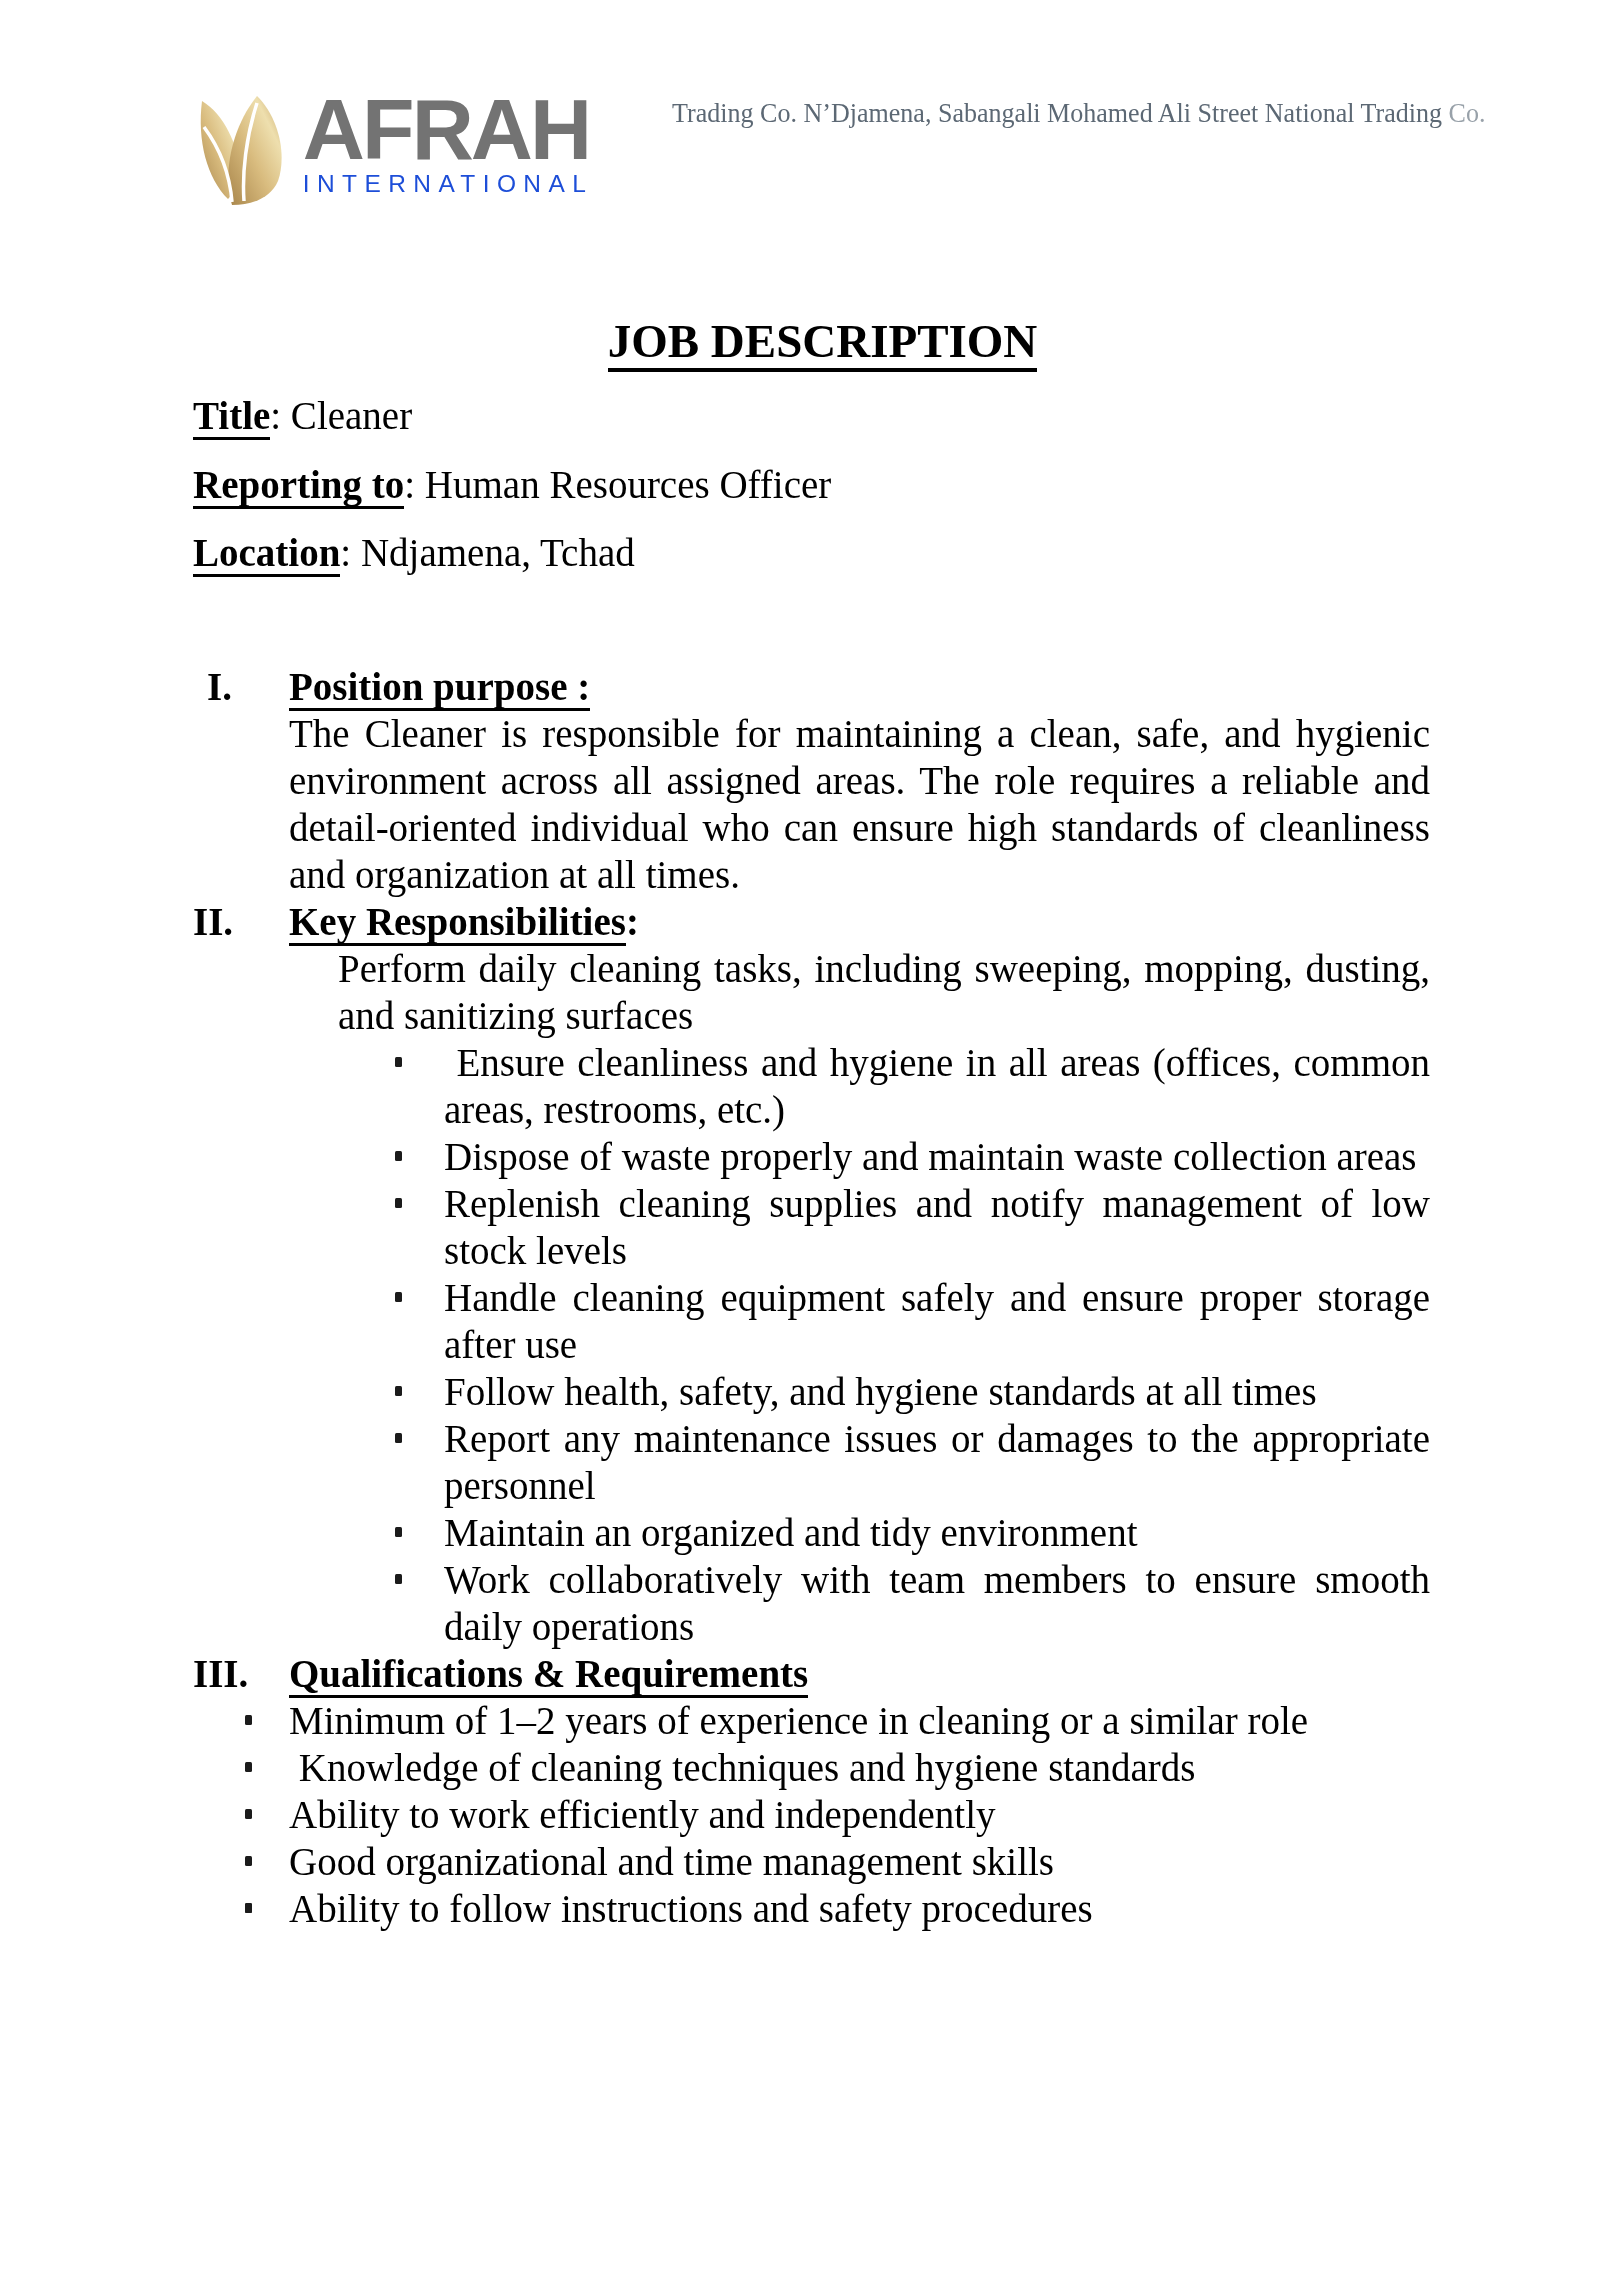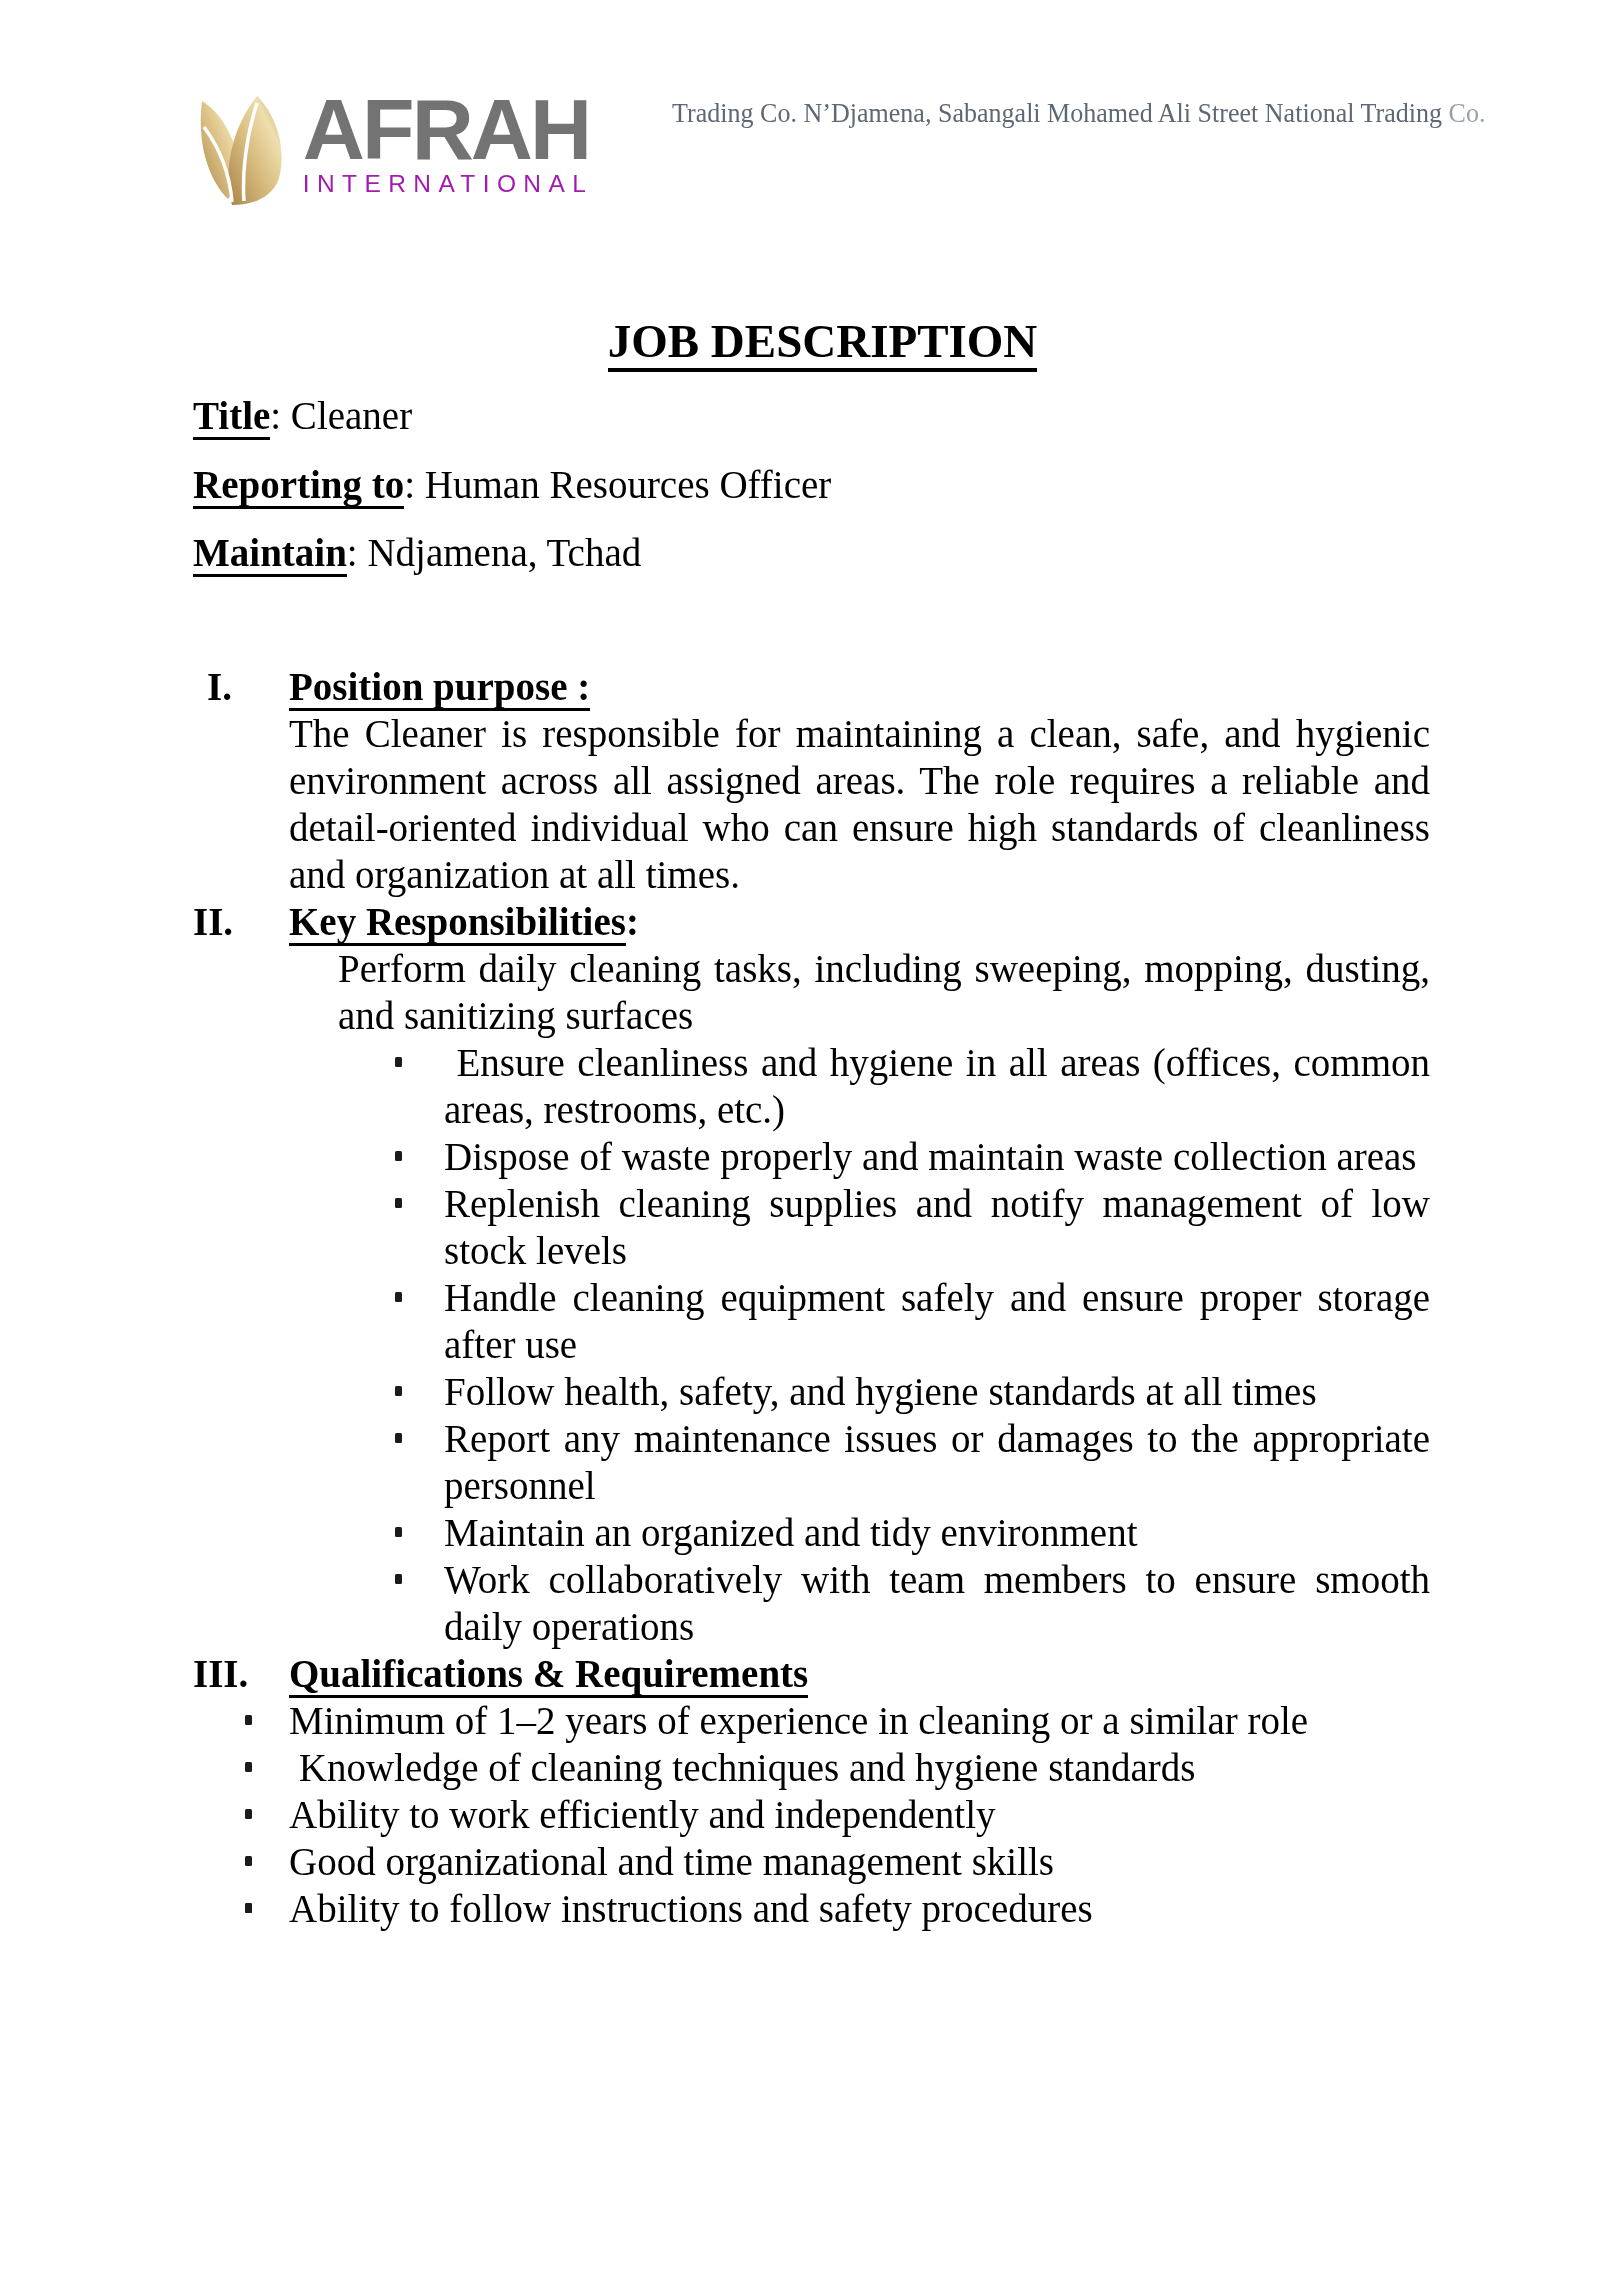--- a/index.html
+++ b/index.html
@@ -12,21 +12,21 @@
   
   .logo { position:absolute; left:193px; top:93px; display:flex; }
   .logo-icon { width:102px; height:112px; }
   .wordmark { margin-left:7.8px; }
   .brand {
     font-family:"Liberation Sans", sans-serif; font-weight:bold;
     font-size:86px; line-height:73px; letter-spacing:-2.9px; color:#737373;
   }
   .brand-sub {
     font-family:"Liberation Sans", sans-serif; font-size:24.5px;
-    letter-spacing:7.4px; color:#a21caf; margin-top:3.9px; white-space:nowrap;
+    letter-spacing:7.4px; color:#1d4ed8; margin-top:3.9px; white-space:nowrap;
   }
   .company-line {
     position:absolute; left:672px; top:97px; white-space:nowrap;
     font-size:28px; color:#5c6874; transform:scaleX(.93); transform-origin:left top;
   }
   .company-line .lighter { color:#98a1a9; }
 
   
   .doc-title {
     position:absolute; left:0; top:314px; width:100%; text-align:center;
@@ -84,21 +84,21 @@
     </div>
   </div>
 
   <div class="company-line"><span>Trading Co. N’Djamena, Sabangali Mohamed Ali Street National Trading </span><span class="lighter">Co.</span></div>
 
   <div class="doc-title"><span class="u">JOB DESCRIPTION</span></div>
 
   <div class="fields">
     <div class="field"><span class="lbl">Title</span><span>: Cleaner</span></div>
     <div class="field"><span class="lbl">Reporting to</span><span>: Human Resources Officer</span></div>
-    <div class="field"><span class="lbl">Maintain</span><span>: Ndjamena, Tchad</span></div>
+    <div class="field"><span class="lbl">Location</span><span>: Ndjamena, Tchad</span></div>
   </div>
 
   <div class="sections">
 
     <div class="sec-head">
       <span class="num">I.</span>
       <span class="ttl"><span class="u">Position purpose :</span><span></span></span>
     </div>
     <div class="body-1">The Cleaner is responsible for maintaining a clean, safe, and hygienic environment across all assigned areas. The role requires a reliable and detail-oriented individual who can ensure high standards of cleanliness and organization at all times.</div>
 

